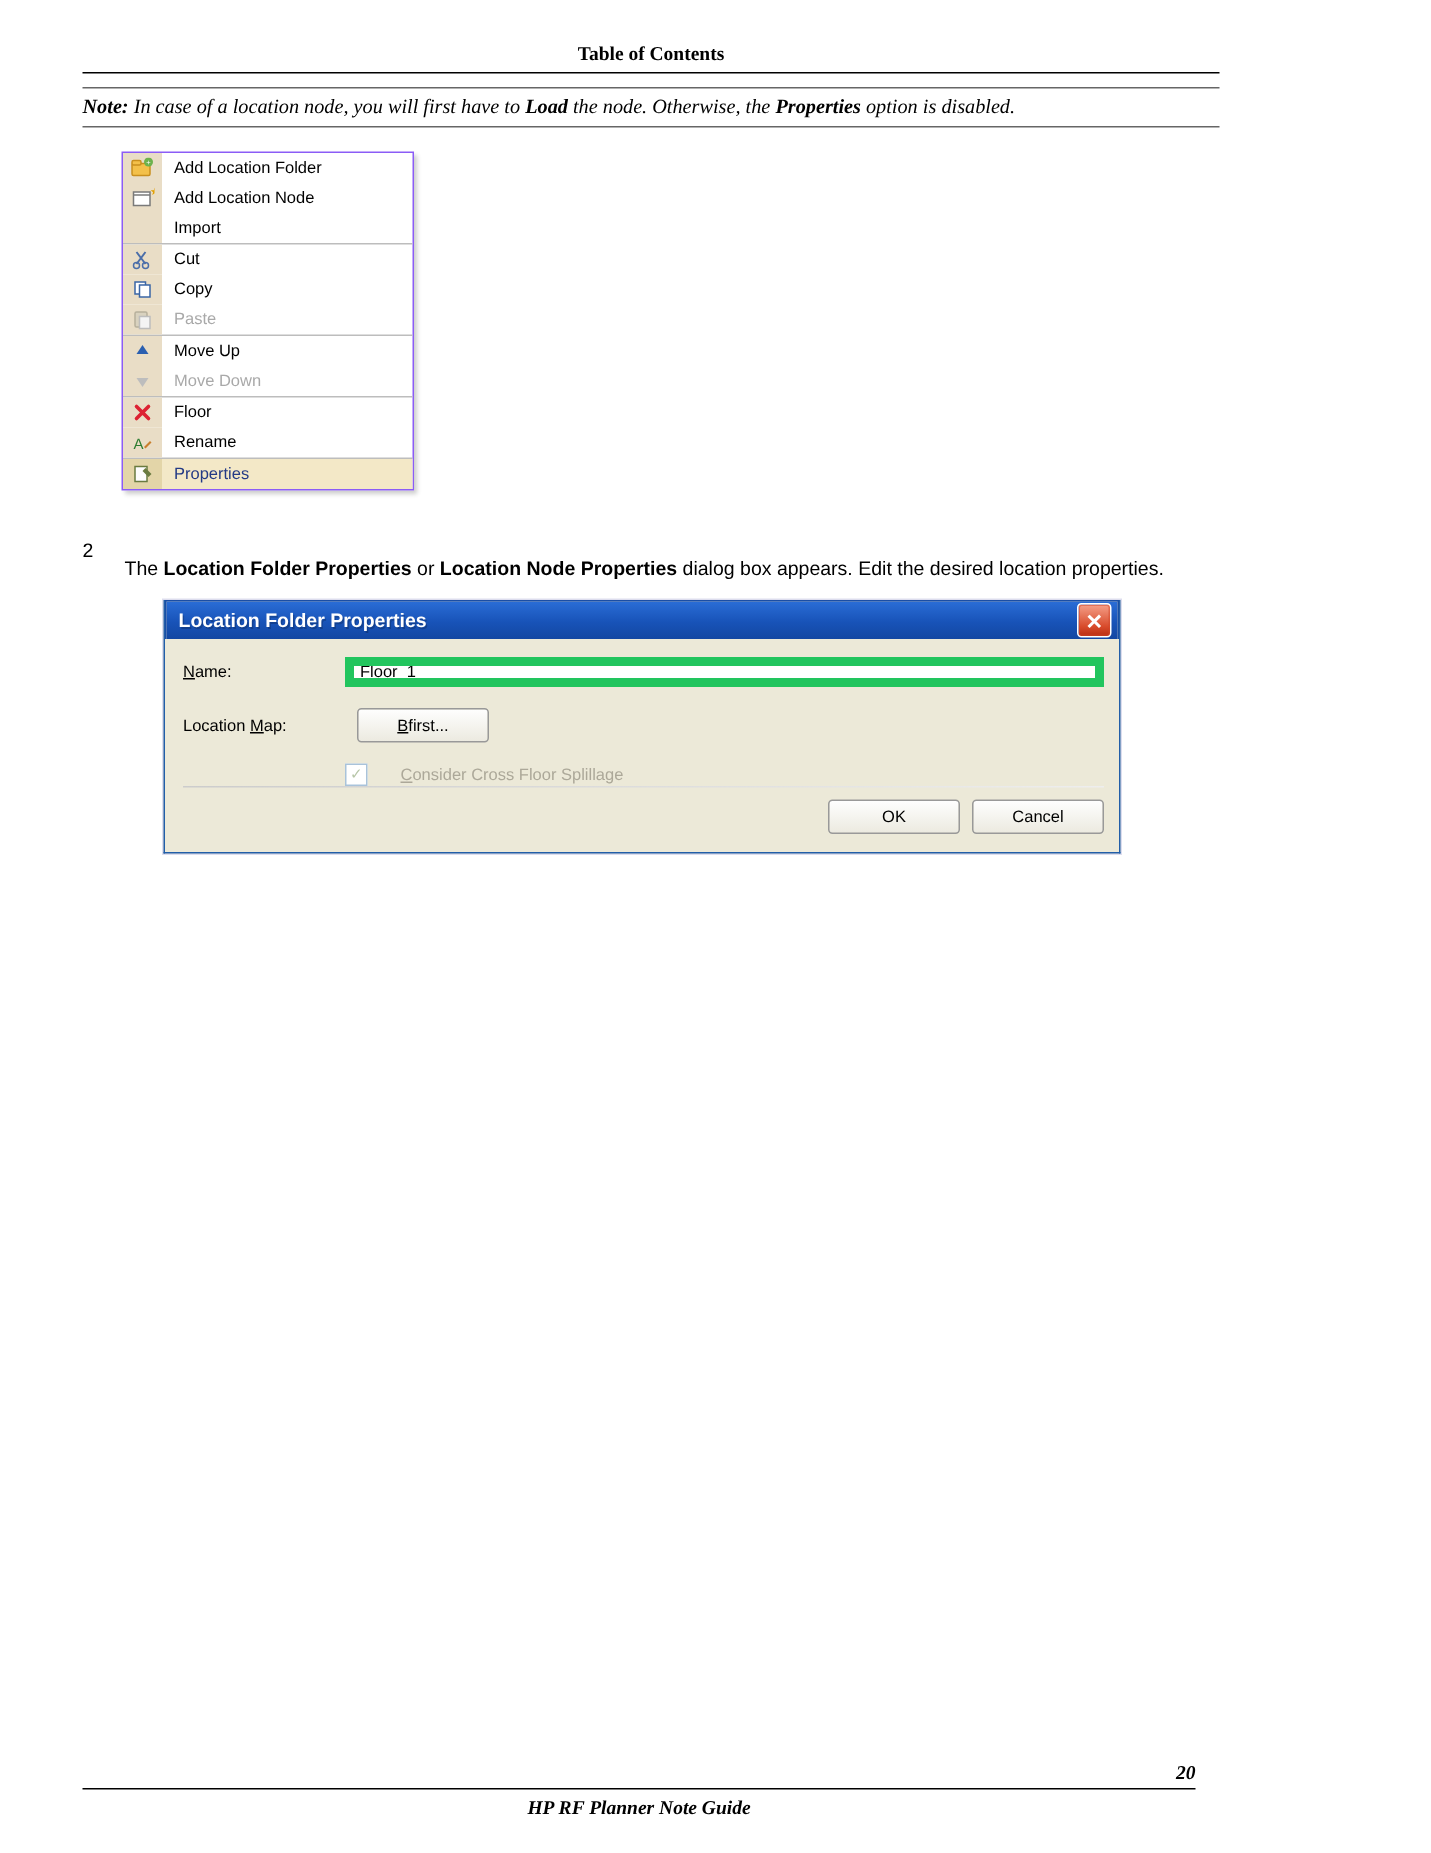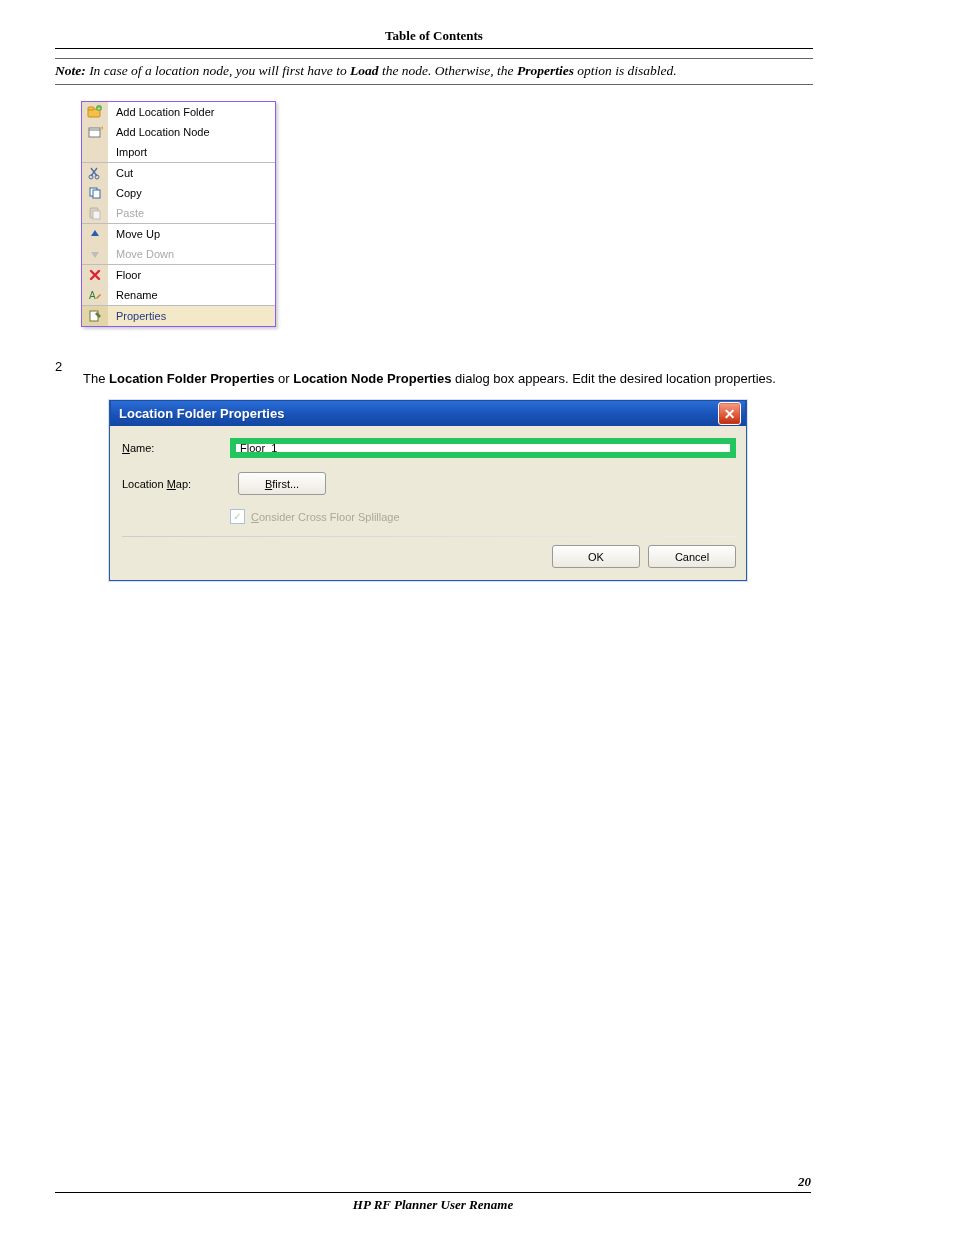--- a/index.html
+++ b/index.html
@@ -202,22 +202,23 @@
     display: inline-flex;
     align-items: center;
     justify-content: center;
   }
   .dlg-btn .ul { text-decoration: underline; }
 
   .dlg-chk-row {
     display: flex;
     align-items: center;
     padding-left: 108px;
-    margin-bottom: 12px;
+    margin-bottom: 0;
     color: #aca899;
+    gap: 16px;
   }
   .chk {
     width: 13px; height: 13px;
     border: 1px solid #a9c3da;
     background: #fff;
     margin-right: 6px;
     display: inline-flex;
     align-items: center;
     justify-content: center;
   }
@@ -239,21 +240,21 @@
   }
 
   
   .footer-rule {
     border-top: 1px solid #000;
     margin-top: 2px;
   }
   .footer-area {
     position: absolute;
     left: 55px;
-    right: 52px;
+    right: 66px;
     bottom: 22px;
   }
   .page-num {
     text-align: right;
     font-family: "Book Antiqua","Palatino Linotype",serif;
     font-style: italic;
     font-weight: bold;
     font-size: 13px;
     margin-bottom: 2px;
   }
@@ -435,16 +436,16 @@
           <div class="dlg-btn">OK</div>
           <div class="dlg-btn">Cancel</div>
         </div>
       </div>
     </div>
   </div>
 
   <div class="footer-area">
     <div class="page-num">20</div>
     <div class="footer-rule"></div>
-    <div class="footer-title">HP RF Planner User Rename</div>
+    <div class="footer-title">HP RF Planner Note Guide</div>
   </div>
 
 </div>
 
 </body></html>

